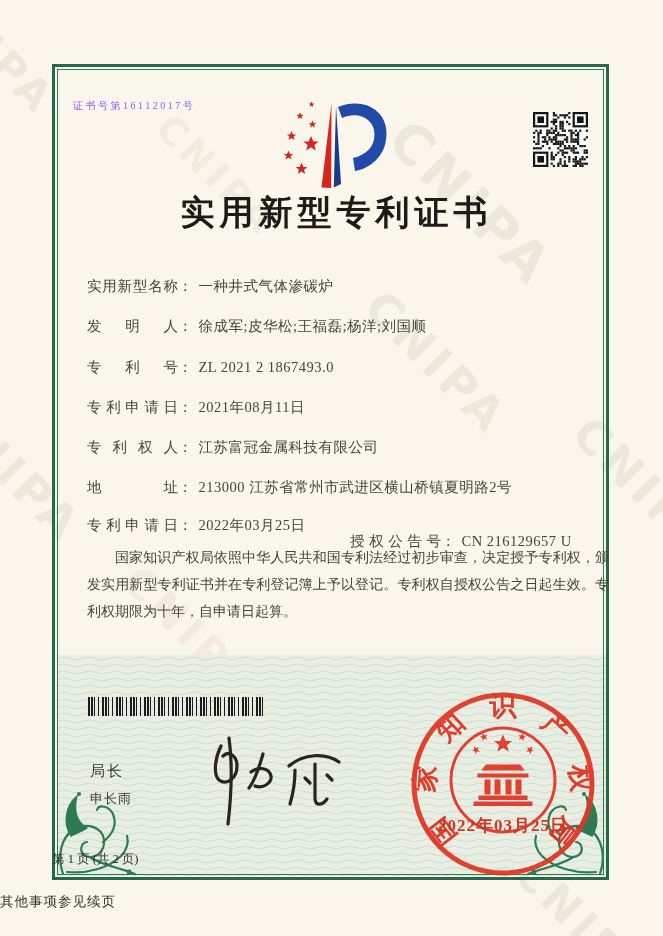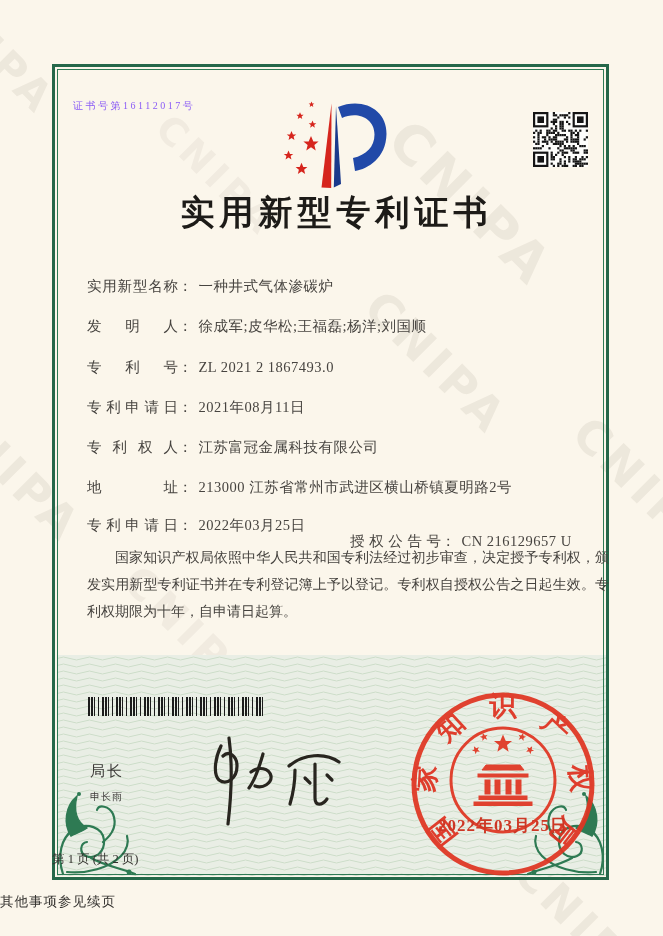--- a/index.html
+++ b/index.html
@@ -38,21 +38,21 @@
   .pair2{position:absolute;left:263px;top:0;white-space:nowrap;margin-top:16px;}
   .paras{left:87px;top:544px;width:522px;font-size:14px;line-height:27px;
          color:#45423e;text-align:justify;}
   .paras p{margin:0;text-indent:2em;}
   .barcode{left:88px;top:697px;width:177px;height:19px;z-index:3;
     background:
       repeating-linear-gradient(90deg,#1c1c1c 0 2px,transparent 2px 3px,
         #1c1c1c 3px 5px,transparent 5px 6px,#1c1c1c 6px 7px,transparent 7px 10px,
         #1c1c1c 10px 11px,transparent 11px 14px);}
   .sig-title{left:90px;top:762px;font-size:15px;color:#3a3836;letter-spacing:2px;}
-  .sig-name{left:90px;top:790px;font-size:10px;color:#3a3836;letter-spacing:1px;}
+  .sig-name{left:90px;top:790px;font-size:13px;color:#3a3836;letter-spacing:1px;}
   .page-num{left:52px;top:851px;width:557px;text-align:left;font-size:12.5px;color:#33312e;z-index:4;}
   .footer-note{left:0;top:893px;width:663px;text-align:left;font-size:13.5px;color:#33312e;letter-spacing:1px;}
   .seal-text{font-family:"Liberation Serif","DejaVu Serif",serif;font-weight:700;}
 </style>
 </head>
 <body>
 
 <div class="page abs" style="inset:0;">
 
   <div class="band">

